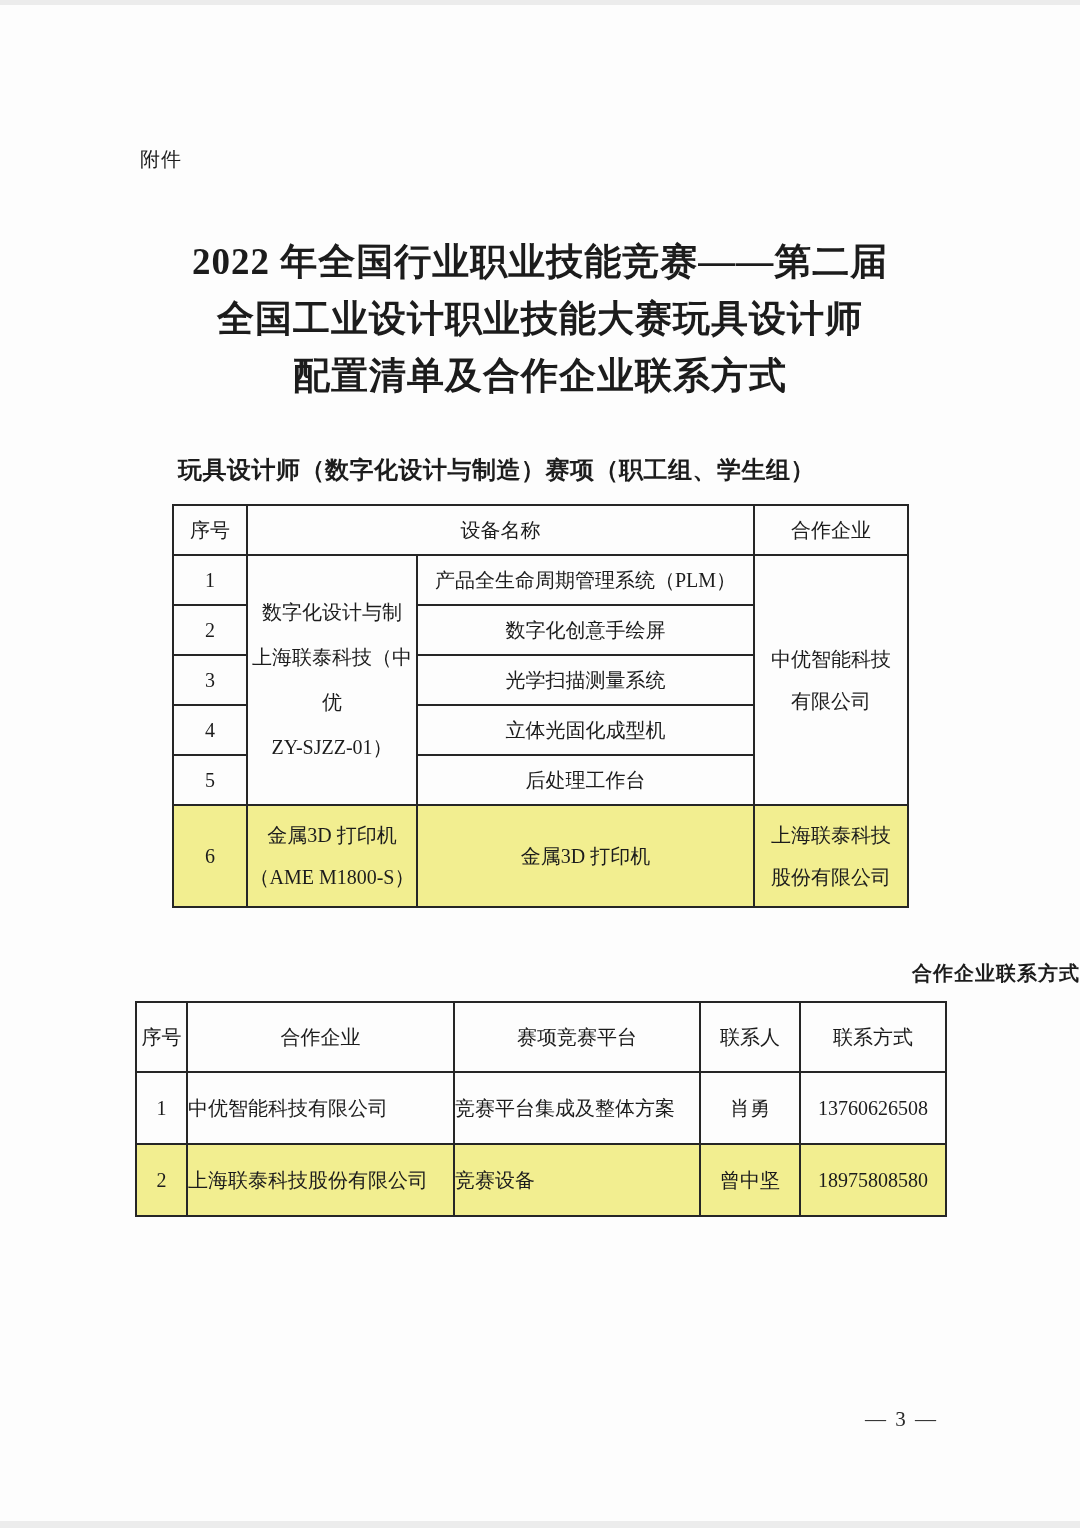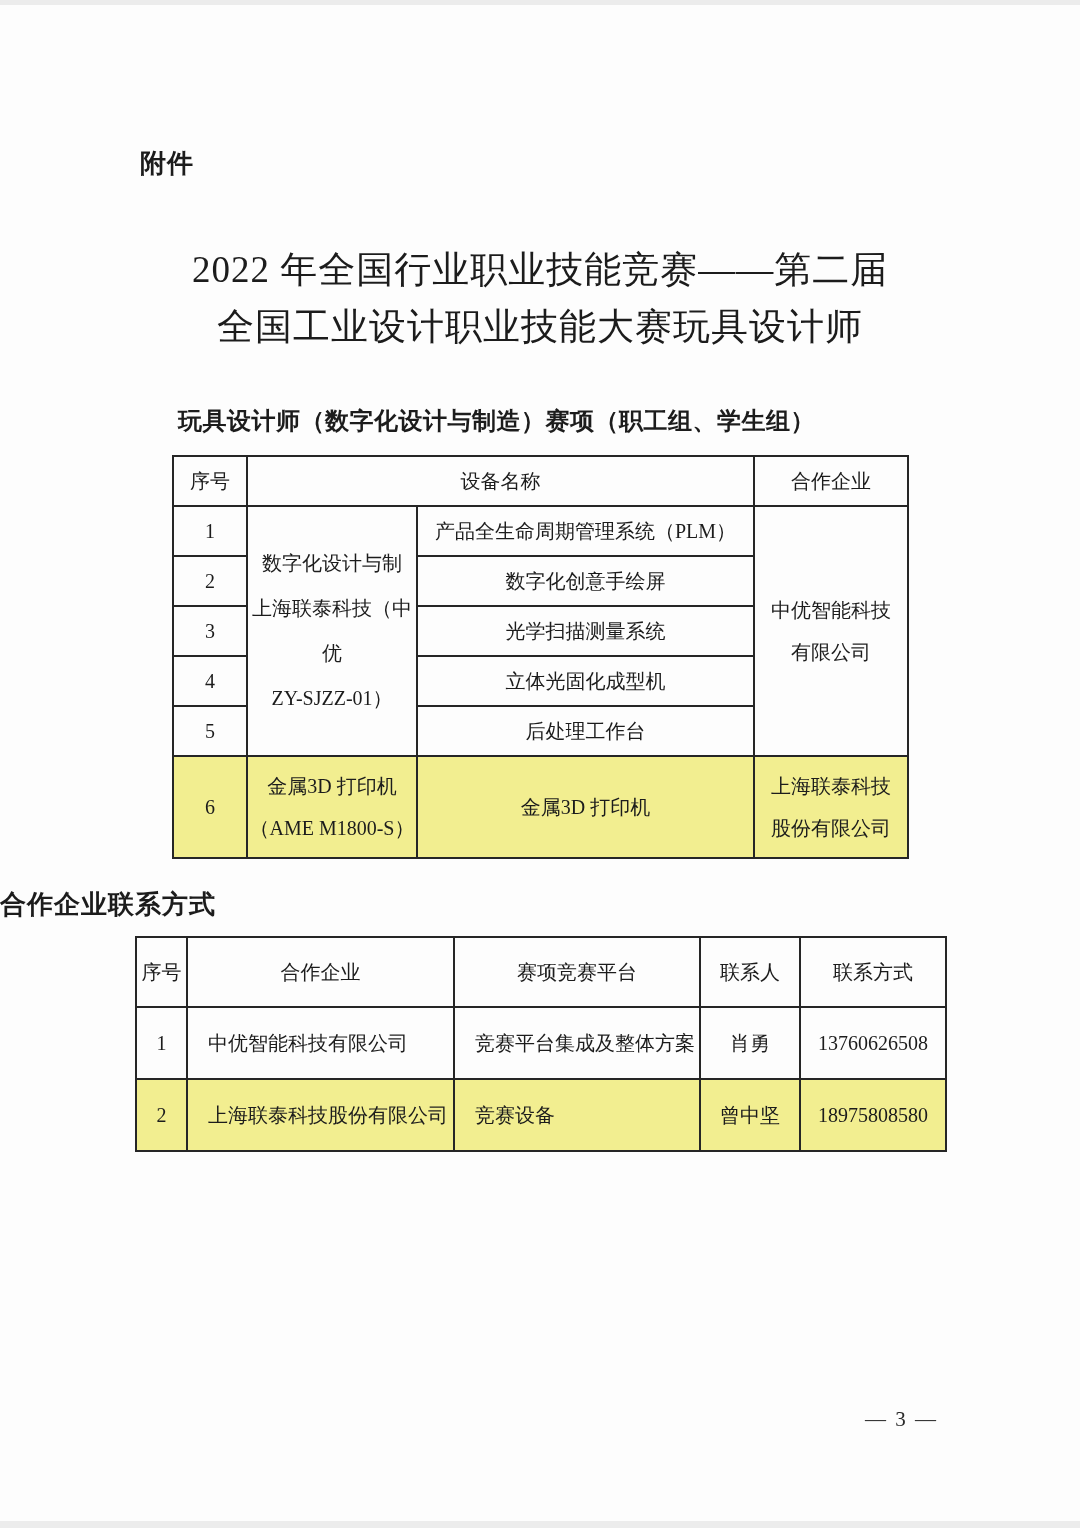--- a/index.html
+++ b/index.html
@@ -19,42 +19,42 @@
     height:1528px;
     margin:0 auto;
     background:#fdfdfd;
     overflow:hidden;
   }
   .scan-edge-top{position:absolute;top:0;left:0;width:100%;height:5px;background:#ececec;}
   .scan-edge-bottom{position:absolute;bottom:0;left:0;width:100%;height:7px;background:#ececec;}
 
   .attachment{
     margin:146px 0 0 140px;
-    font-size:26px;
-    font-weight:bold;
+    font-size:20px;
+    font-weight:normal;
     letter-spacing:1px;
   }
   .doc-title{
     margin-top:60px;
     text-align:center;
-    font-weight:normal;
+    font-weight:bold;
     font-size:37px;
     line-height:57px;
     letter-spacing:1px;
   }
   .caption-1{
     margin:50px 0 0 178px;
     font-size:24px;
     font-weight:bold;
     letter-spacing:0.5px;
   }
   .caption-2{
-    margin-top:28px;
-    text-align:left;
-    font-size:26px;
+    margin-top:52px;
+    text-align:right;
+    font-size:20px;
     font-weight:bold;
     letter-spacing:1px;
   }
 
   table{
     border-collapse:collapse;
     table-layout:fixed;
   }
   th,td{
     border:2px solid var(--border);
@@ -75,21 +75,21 @@
   .cell-multiline{line-height:42px;}
   .group-label-cell{line-height:45px;font-size:20px;}
   .hl td{background:var(--hl);margin-left:12px;}
 
   .contact-table{
     margin:14px 0 0 135px;
     width:810px;
   }
   .contact-table .row-head{height:70px;}
   .contact-table .row-item{height:72px;}
-  .cell-left{text-align:left;padding-left:20px;}
+  .cell-left{text-align:left;}
 
   .page-number{
     position:absolute;
     right:142px;
     bottom:96px;
     font-size:21px;
     letter-spacing:2px;
     color:#2a2a2a;
   }
 </style>
@@ -97,20 +97,21 @@
 <body>
 
 <div class="page">
   <div class="scan-edge-top"></div>
 
   <div class="attachment">附件</div>
 
   <div class="doc-title">
     <div>2022 年全国行业职业技能竞赛——第二届</div>
     <div>全国工业设计职业技能大赛玩具设计师</div>
+    <div>配置清单及合作企业联系方式</div>
   </div>
 
   <div class="caption-1">玩具设计师（数字化设计与制造）赛项（职工组、学生组）</div>
 
   <table class="equipment-table">
     <colgroup>
       <col style="width:74px">
       <col style="width:170px">
       <col style="width:337px">
       <col style="width:154px">

